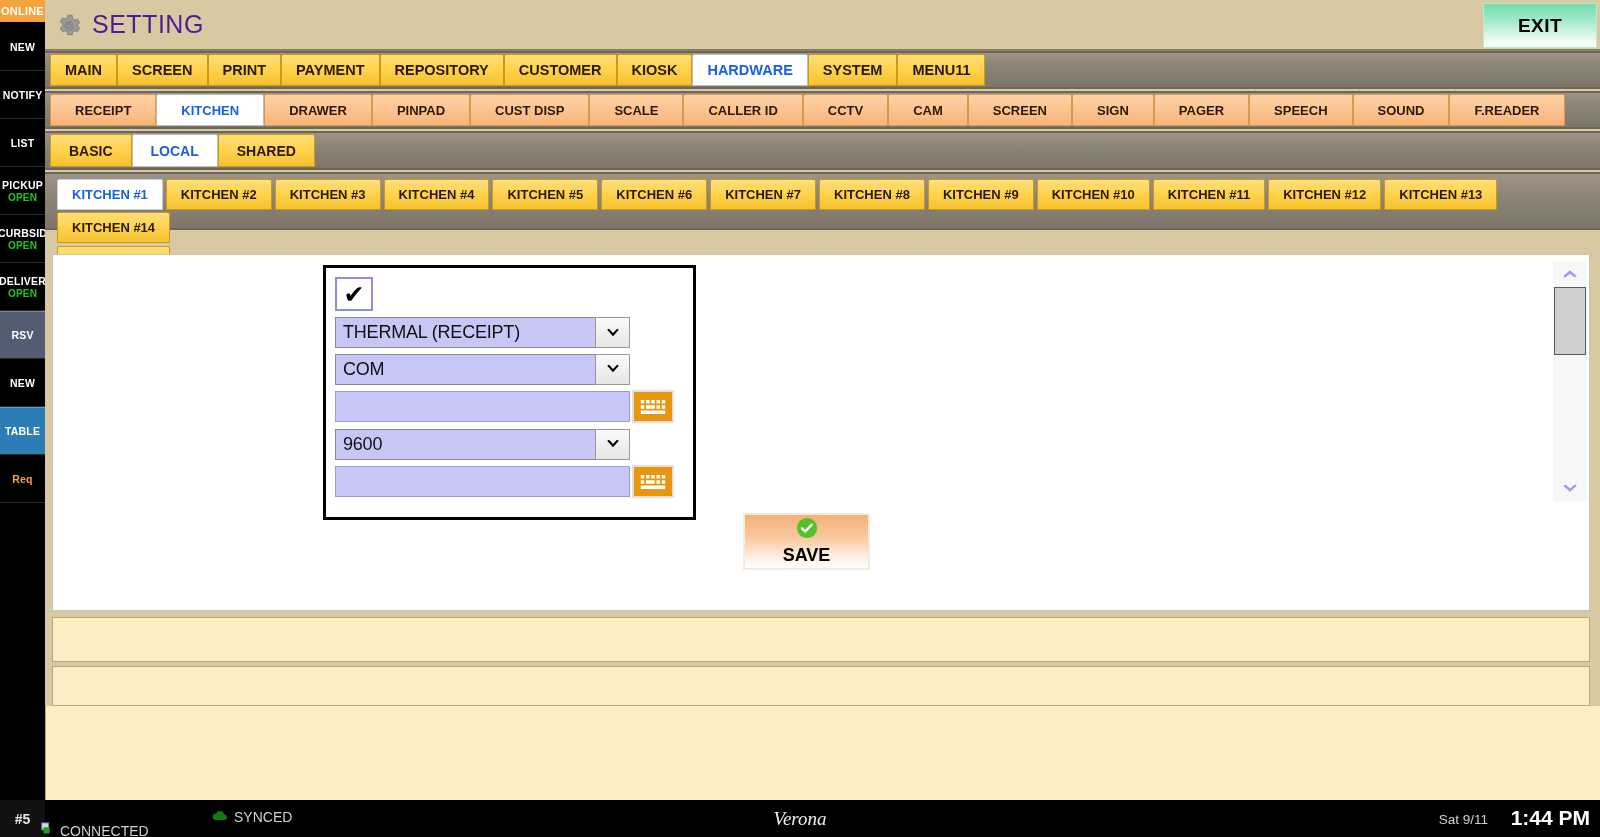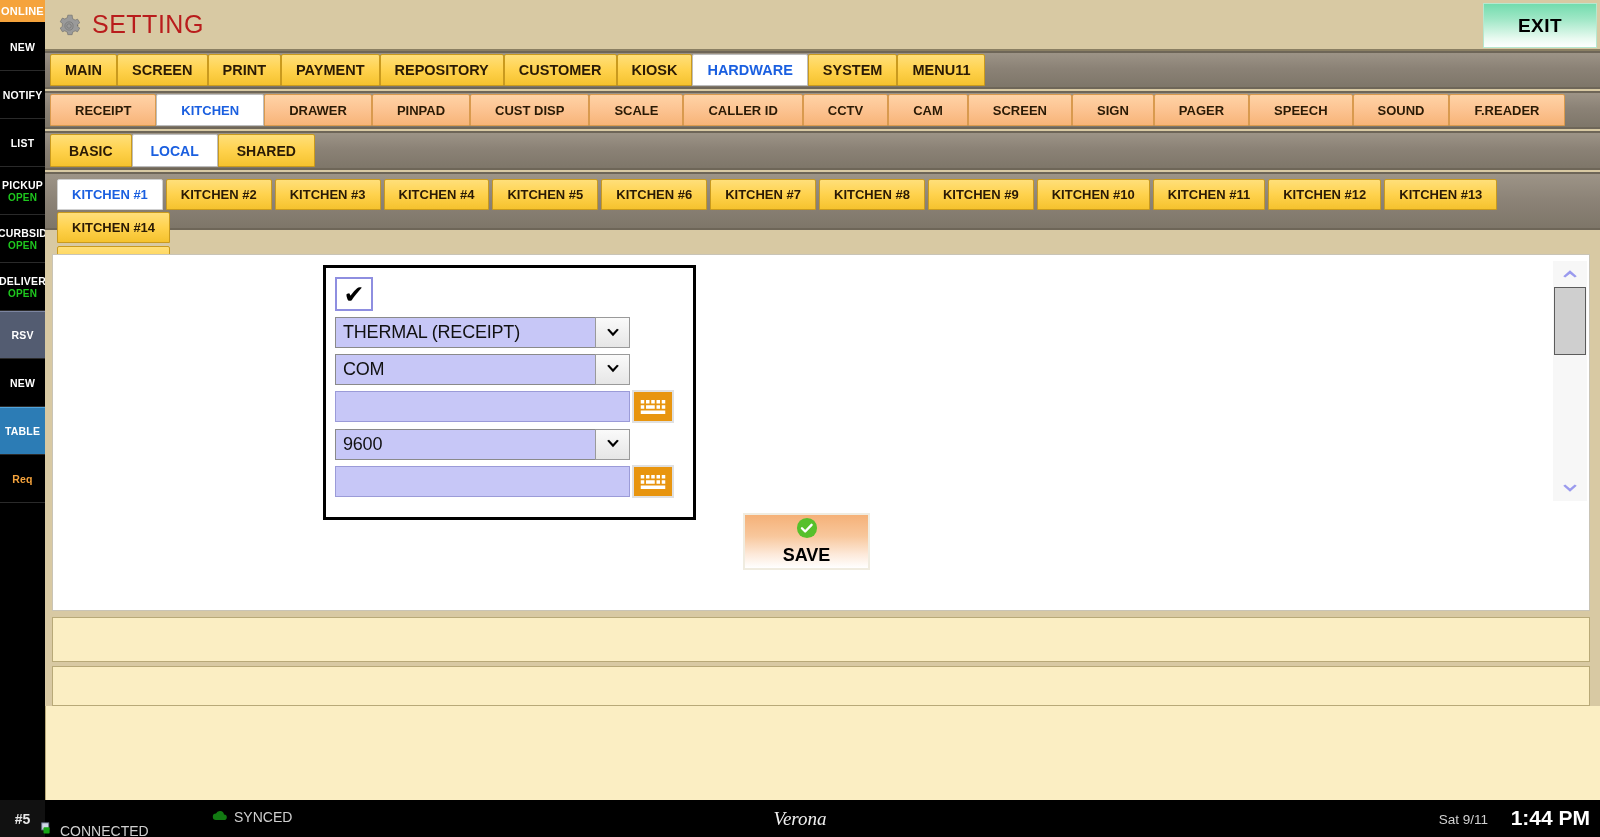--- a/index.html
+++ b/index.html
@@ -36,21 +36,21 @@
   
   #header {
     position: absolute; left: 45px; top: 0; right: 0; height: 51px;
     background: #d8c9a3; border-bottom: 2px solid #8a7f63;
   }
   #gear {
     position: absolute; left: 11px; top: 13px; width: 26px; height: 26px;
   }
   #title {
     position: absolute; left: 47px; top: 10px;
-    font-size: 25px; color: #b91c1c; letter-spacing: .5px;
+    font-size: 25px; color: #4c1d95; letter-spacing: .5px;
   }
   #exit {
     position: absolute; right: 3px; top: 3px; width: 114px; height: 45px;
     background: linear-gradient(180deg, #73dcae 0%, #9fe7c6 35%, #e8faf0 80%, #ffffff 100%);
     border: 1px solid #b6e8cf;
     display: flex; align-items: center; justify-content: center;
     font-size: 19px; font-weight: bold; color: #000; letter-spacing: .5px;
     cursor: pointer;
   }
 

